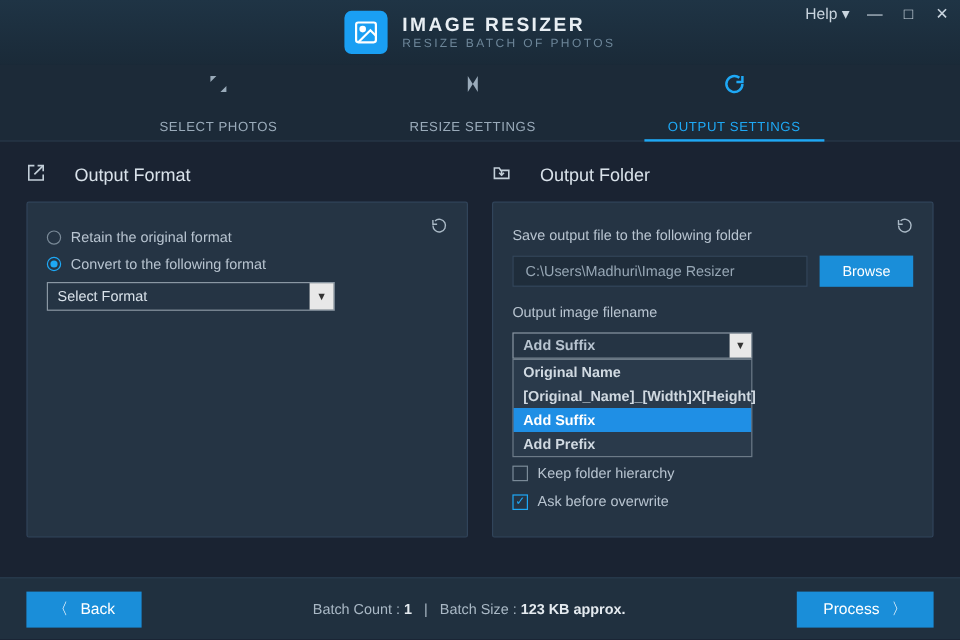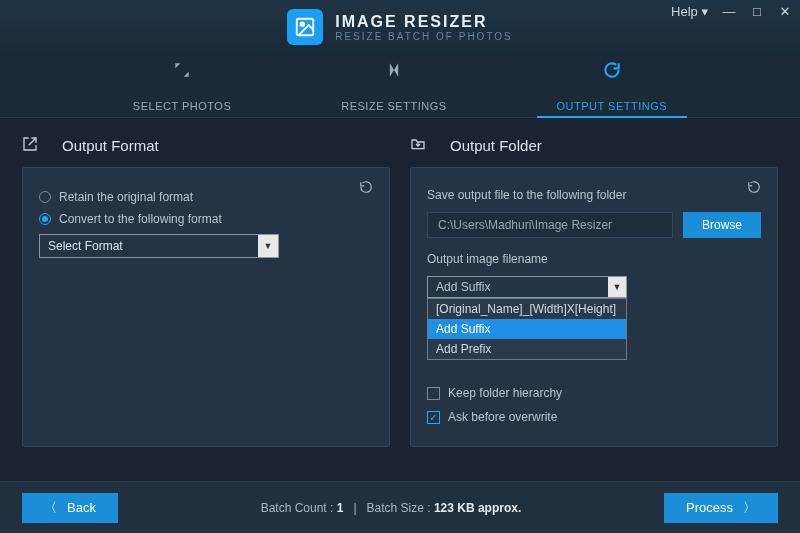--- a/index.html
+++ b/index.html
@@ -32,21 +32,21 @@
 .radio.checked::after { content:""; width:6px; height:6px; background:#1ea8f5; border-radius:50%; }
 
 .select { margin-top:6px; width:240px; height:24px; border:1px solid #8a97a3; background:#253444; display:flex; align-items:center; justify-content:space-between; padding:0 0 0 8px; font-size:12px; color:#d9e2ea; cursor:pointer; }
 .select .arrow { width:20px; height:100%; background:#e8e8e8; color:#333; display:flex; align-items:center; justify-content:center; font-size:9px; }
 
 .lbl { font-size:12px; color:#b8c4d0; margin-top:6px; }
 .path-row { display:flex; gap:10px; margin:10px 0 14px 0; }
 .path-input { flex:1; height:26px; background:#1f2d3b; border:1px solid #34475c; padding:0 10px; font-size:12px; color:#97a7b5; display:flex; align-items:center; }
 .browse-btn { width:78px; height:26px; background:#1a8ed9; color:#fff; font-size:12px; display:flex; align-items:center; justify-content:center; cursor:pointer; }
 
-.dd-wrap { position:relative; margin-top:10px; width:200px; }
+.dd-wrap { position:relative; margin-top:10px; width:200px;font-weight:bold; }
 .dd-open { width:200px; height:22px; border:1px solid #8a97a3; background:#253444; display:flex; align-items:center; justify-content:space-between; padding-left:8px; font-size:12px; cursor:pointer; }
 .dd-open .arrow { width:18px; height:100%; background:#e8e8e8; color:#333; display:flex; align-items:center; justify-content:center; font-size:9px; }
 .dd-list { position:absolute; top:22px; left:0; width:200px; border:1px solid #6c7a87; background:#2a3a4b; z-index:10; }
 .dd-item { padding:3px 8px; font-size:12px; color:#d0d9e1; cursor:pointer; }
 .dd-item.sel { background:#1f8fe5; color:#fff; }
 
 .check-row { display:flex; align-items:center; gap:8px; font-size:12px; margin:10px 0 0 0; cursor:pointer; }
 .checkbox { width:13px; height:13px; border:1.5px solid #7a8a98; display:flex; align-items:center; justify-content:center; font-size:10px; color:#1ea8f5; }
 .checkbox.checked { border-color:#1ea8f5; }
 
@@ -164,20 +164,21 @@
           </div>
         <div class="browse-btn">Browse</div>
       </div>
       <div class="lbl">Output image filename</div>
       <div class="dd-wrap">
         <div class="dd-open">
           <span>Add Suffix</span>
           <span class="arrow">▼</span>
         </div>
         <div class="dd-list">
+          <div class="dd-item">Original Name</div>
           <div class="dd-item">[Original_Name]_[Width]X[Height]</div>
           <div class="dd-item sel">Add Suffix</div>
           <div class="dd-item">Add Prefix</div>
         </div>
       </div>
       <div class="spacer-for-dropdown"></div>
       <div class="check-row">
         <span class="checkbox"></span>
         <span>Keep folder hierarchy</span>
       </div>

